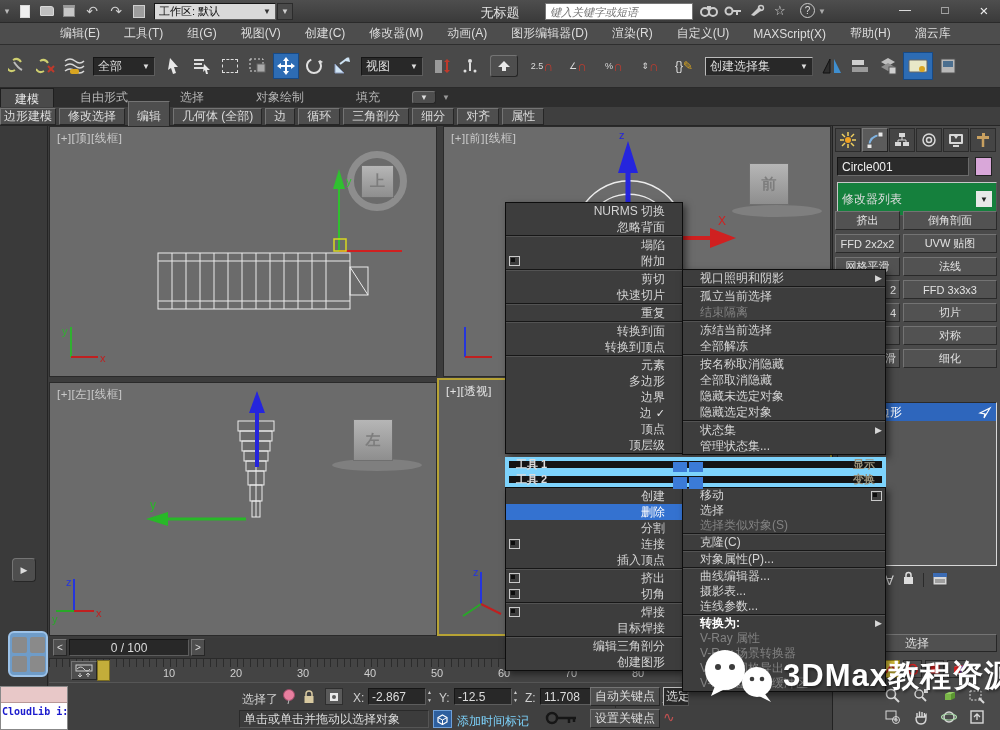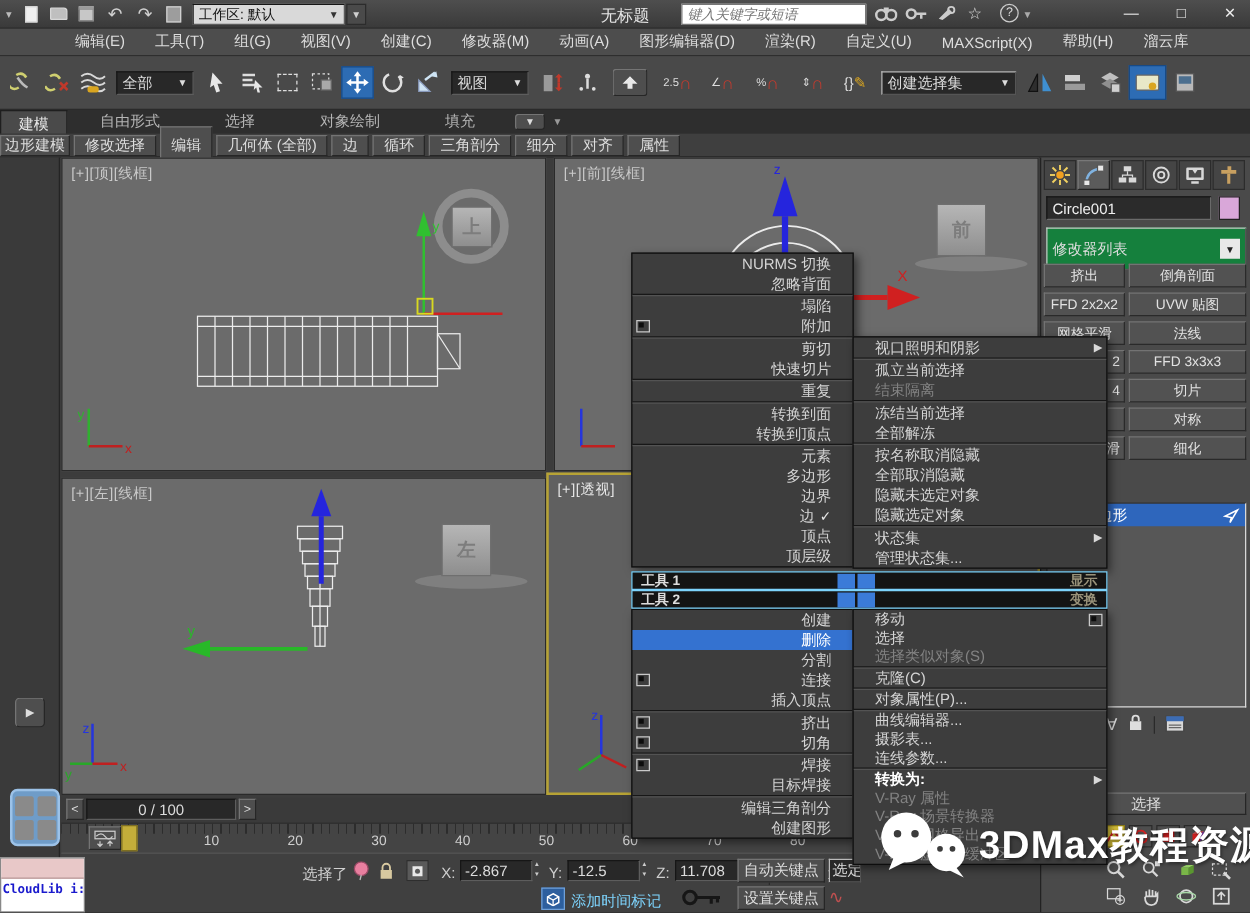--- a/index.html
+++ b/index.html
@@ -22,21 +22,21 @@
   .qlr .qi{height:15px;line-height:15px}
   .qsep{height:1px;border-top:1px solid #171717;border-bottom:1px solid #535353}
   .g{color:#828282}
   .hl{background:#3472d0;color:#fff}
   .qbold{font-weight:bold;color:#fff}
   .sboxL,.sboxR{position:absolute;top:3px;width:11px;height:10px;border:1px solid #c9c9c9;background:#3d3d3d}
   .sboxL{left:3px}.sboxR{right:3px}
   .sboxL:after,.sboxR:after{content:"";position:absolute;left:1px;top:1px;width:4px;height:4px;background:#0d0d0d}
   .qarr{position:absolute;right:3px;top:0;font-size:9px;color:#d8d8d8}
   .chk{margin-left:4px;font-size:11px;color:#e8e8e8}
-  .qtitle{position:absolute;left:505px;width:381px;height:15px;background:#141414;border:1px solid #7dd3fc;
+  .qtitle{position:absolute;left:505px;width:381px;height:15px;background:#141414;border:4px solid #7dd3fc;
           color:#dcdcdc;font-size:11px;font-weight:bold;z-index:11;display:flex;align-items:center;padding:0 7px}
   .qtitle .rlab{margin-left:auto;color:#99927a;font-weight:bold}
   .bluesq{position:absolute;top:1px;width:14px;height:12px;background:#3b7bd8}
   
   .vp{position:absolute;background:#6b6b6b;overflow:hidden}
   .vp-label{position:absolute;left:7px;top:4px;color:#c9c9c9;font-size:11.5px;letter-spacing:.5px}
   .cube{position:absolute;background:linear-gradient(#b6b6b6,#8e8e8e);border:1px solid #6f6f6f;
         display:flex;align-items:center;justify-content:center;font-size:15px;font-weight:bold;color:#7d7d7d}
   .shadow-ellipse{position:absolute;background:#8f8f8f;border-radius:50%;opacity:.55}
   .menu-item{cursor:default}
@@ -500,20 +500,23 @@
     <span class="btn3d" style="position:absolute;left:541px;top:4px;width:70px;height:19px">
       <span>自动关键点</span>
       </span>
     <span class="btn3d" style="position:absolute;left:541px;top:26px;width:70px;height:19px">
       <span>设置关键点</span>
       </span>
     <span class="sunken" style="position:absolute;left:614px;top:4px;width:26px;height:19px;border-color:#bbb #555 #555 #bbb;padding:0 2px">
       <span>选定对</span>
       </span>
     <span class="abs" style="left:614px;top:26px;color:#c05050;font-size:14px">∿</span>
+    <span class="sunken" style="position:absolute;left:190px;top:27px;width:190px;height:18px;padding:0 4px;border-color:#2a2a2a #555 #555 #2a2a2a;background:#3c3c3c">
+      <span>单击或单击并拖动以选择对象</span>
+      </span>
     <span class="abs" style="left:384px;top:27px;width:19px;height:18px;background:#2d5f9e;border:1px solid #6fa0d8;display:flex;align-items:center;justify-content:center">
       <svg width="11" height="11">
           <path d="M5.5 1 L10 3.5 L10 8 L5.5 10.5 L1 8 L1 3.5 Z" fill="none" stroke="#fff" stroke-width="1.2"></path>
           <path d="M1 3.5 L5.5 6 L10 3.5 M5.5 6 L5.5 10.5" stroke="#fff" stroke-width="1" fill="none"></path>
         </svg>
       </span>
     <span class="abs" style="left:408px;top:30px;color:#7dd3fc">添加时间标记</span>
   </div>
 
   <div class="abs" style="left:0;top:686px;width:68px;height:44px;background:#fff;border:1px solid #888;z-index:3">

